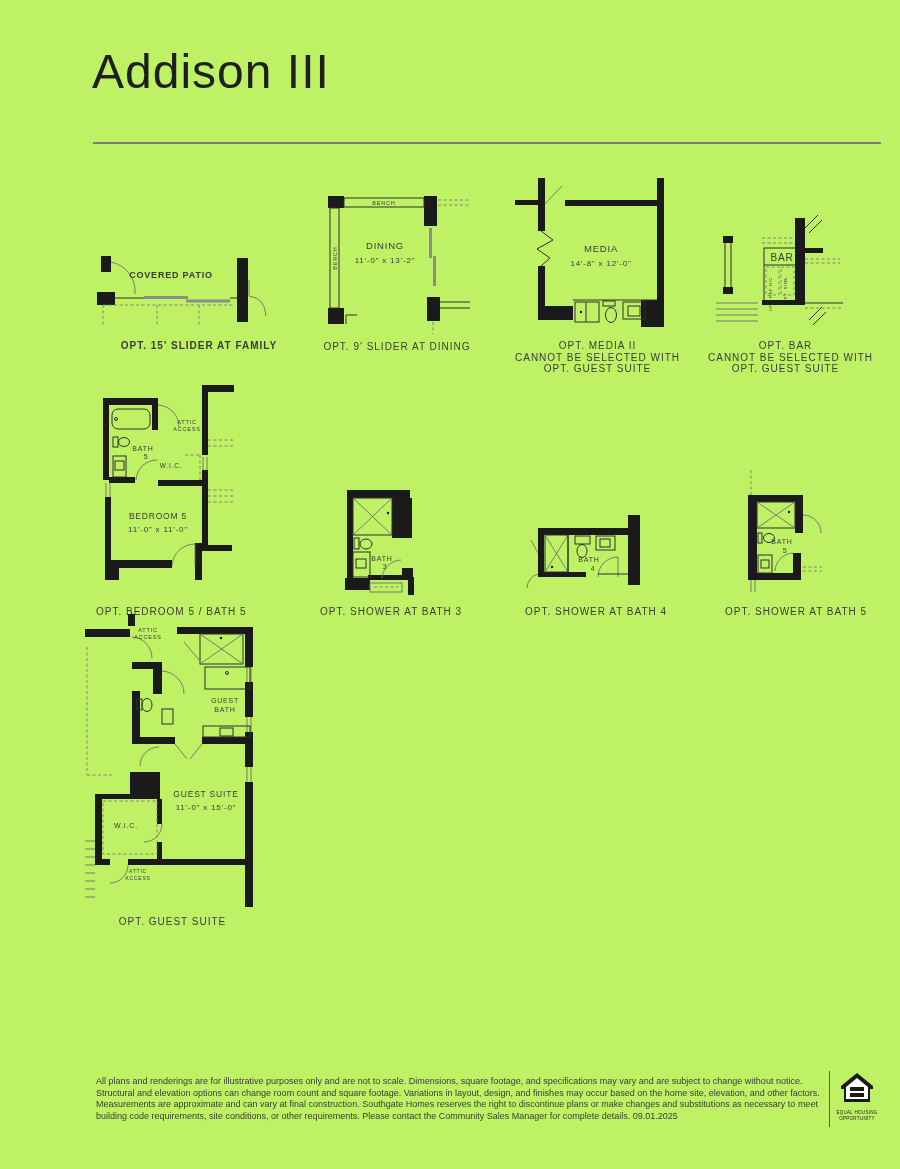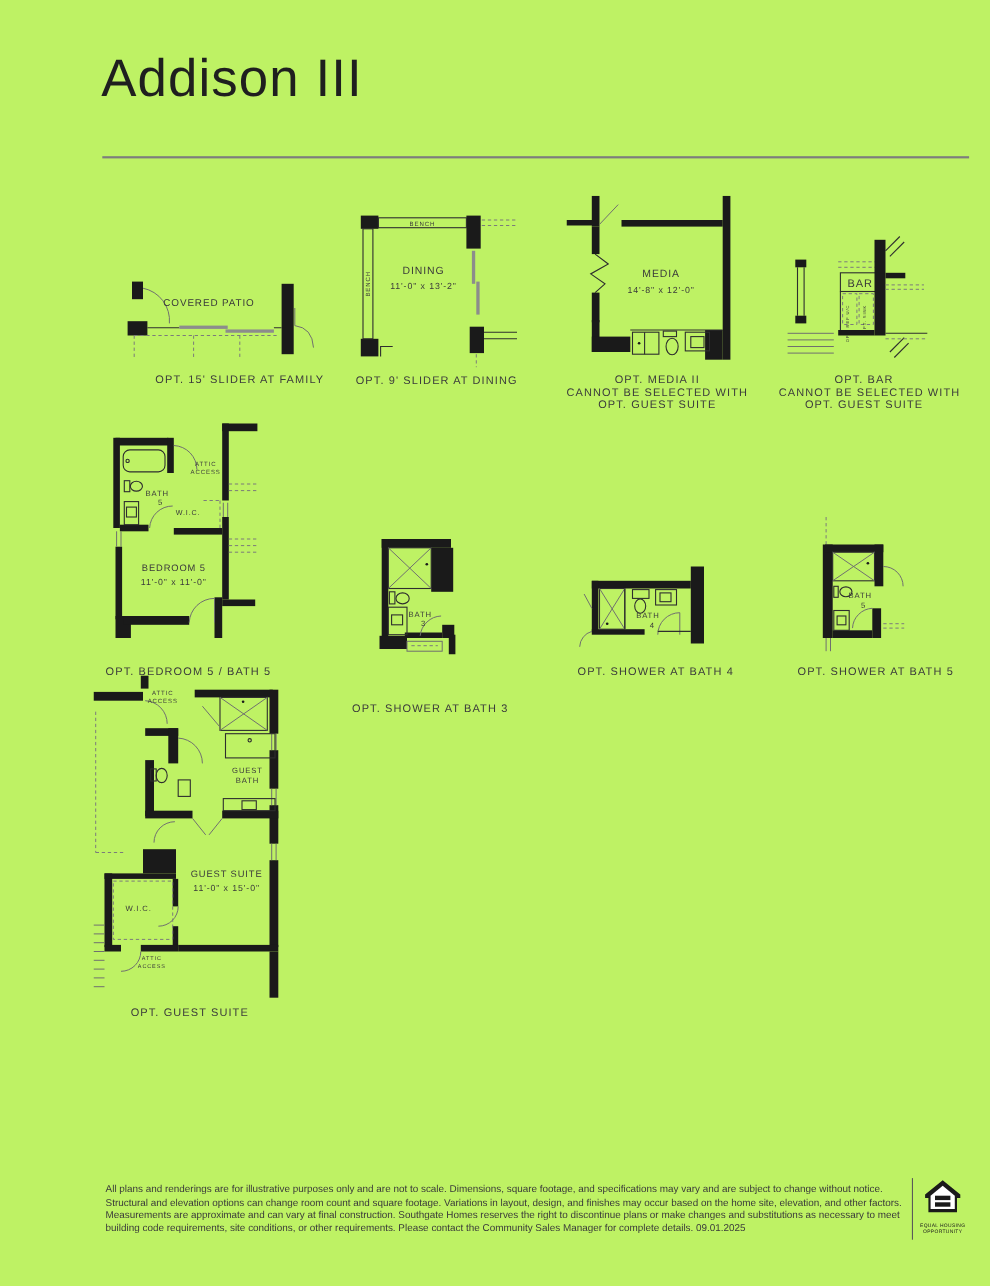--- a/index.html
+++ b/index.html
@@ -13,26 +13,26 @@
   .caption{position:absolute;left:0;width:100%;text-align:center;font-size:10px;
            letter-spacing:1px;color:#3b3b3b;line-height:11.5px;white-space:nowrap;}
   
   .wl{fill:#1a1a1a;}
   .ln{stroke:#2e2e2e;stroke-width:1;fill:none;}
   .lt{stroke:#6e6e6e;stroke-width:0.9;fill:none;}
   .gb{fill:#8c8c8c;}
   .ds{stroke:#7a7a7a;stroke-width:0.9;fill:none;stroke-dasharray:3 2.5;}
   .txt{fill:#3a3a3a;font-family:"Liberation Sans",sans-serif;letter-spacing:0.8px;}
   
-  #p1{left:108px;top:252px;width:220px;height:110px;} #p1 .caption{top:88px;}
+  #p1{left:89px;top:252px;width:220px;height:110px;font-weight:bold;} #p1 .caption{top:88px;}
   #p2{left:322px;top:192px;width:150px;height:170px;} #p2 .caption{top:149px;}
   #p3{left:515px;top:178px;width:165px;height:200px;} #p3 .caption{top:162px;}
   #p4{left:708px;top:210px;width:155px;height:170px;} #p4 .caption{top:130px;}
   #p5{left:96px;top:383px;width:150px;height:245px;} #p5 .caption{top:223px;}
-  #p6{left:320px;top:483px;width:125px;height:145px;} #p6 .caption{top:123px;margin-top:33px;}
+  #p6{left:320px;top:483px;width:125px;height:145px;} #p6 .caption{top:123px;}
   #p6 svg{left:10px;}
   #p7{left:525px;top:510px;width:130px;height:110px;} #p7 .caption{top:96px;}
   #p8{left:725px;top:470px;width:100px;height:150px;} #p8 .caption{top:136px;text-align:right;}
   #p9{left:85px;top:614px;width:175px;height:330px;} #p9 .caption{top:302px;}
   
   #disclaimer{position:absolute;left:96px;top:1076px;width:726px;font-size:9px;
               line-height:11.5px;color:#3a3a3a;}
   #footer-divider{position:absolute;left:829px;top:1071px;width:1px;height:56px;background:#5a5a5a;}
   #eho{position:absolute;left:834px;top:1072px;width:46px;text-align:center;}
   #copyright{position:absolute;left:96px;top:1128px;font-size:9.5px;color:#333333;}

